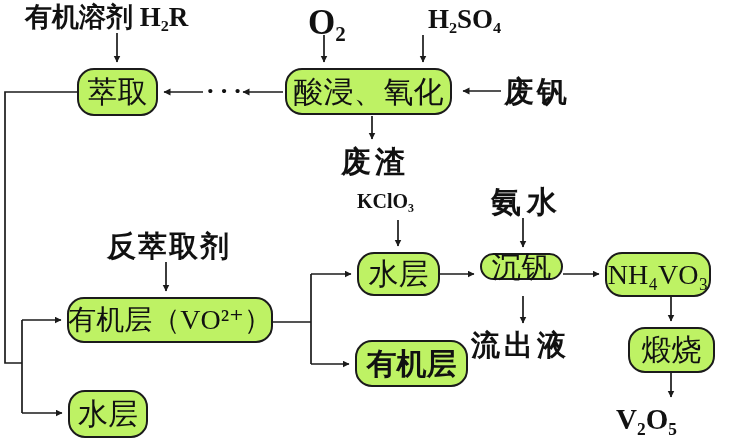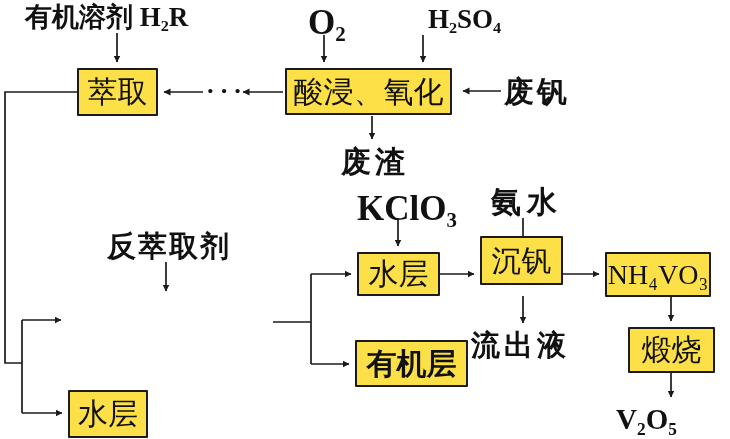--- a/index.html
+++ b/index.html
@@ -1,22 +1,22 @@
 <!DOCTYPE html>
 <html><head>
 <meta charset="utf-8">
 <style>
   html,body{margin:0;padding:0;background:#fff;}
   #stage{
     position:relative;width:730px;height:439px;background:#ffffff;
     font-family:"Liberation Serif","DejaVu Serif",serif;color:#111;overflow:hidden;
   }
   .box{
-    position:absolute;box-sizing:border-box;border:2.5px solid #1b1b1b;border-radius:1px;
-    background:#fde047;display:flex;align-items:center;justify-content:center;
+    position:absolute;box-sizing:border-box;border:2.5px solid #1b1b1b;border-radius:17px;
+    background:#bef264;display:flex;align-items:center;justify-content:center;
     font-size:30px;line-height:1;white-space:nowrap;
   }
   .lbl{
     position:absolute;white-space:nowrap;line-height:1.05;font-size:29px;font-weight:bold;
   }
   .dots{font-weight:bold;letter-spacing:5px;font-size:26px;}
   svg.wires{position:absolute;left:0;top:0;pointer-events:none;}
 </style>
 </head>
 <body>
@@ -51,32 +51,33 @@
       <path d="M440,274 H474" marker-end="url(#ah)"></path>
       <path d="M563,274 H599" marker-end="url(#ah)"></path>
       <path d="M523,296 V323" marker-end="url(#ah)"></path>
       <path d="M671,297 V321" marker-end="url(#ah)"></path>
       <path d="M671,373 V397" marker-end="url(#ah)"></path>
     </g>
   </svg>
 
   <div class="box" style="left:77px;top:68px;width:81px;height:48px;">萃取</div>
   <div class="box" style="left:285px;top:68px;width:167px;height:47px;">酸浸、氧化</div>
+  <div class="box" style="left:67px;top:297px;width:206px;height:46px;font-size:28px;">有机层（VO²⁺）</div>
   <div class="box" style="left:68px;top:390px;width:80px;height:48px;">水层</div>
   <div class="box" style="left:357px;top:252px;width:83px;height:44px;">水层</div>
-  <div class="box" style="left:480px;top:236px;width:83px;height:49px;">沉钒</div>
+  <div class="box" style="left:480px;top:253px;width:83px;height:27px;">沉钒</div>
   <div class="box" style="left:605px;top:252px;width:106px;height:45px;font-size:28px;">NH₄VO₃</div>
   <div class="box" style="left:355px;top:340px;width:113px;height:47px;font-weight:bold;">有机层</div>
   <div class="box" style="left:628px;top:327px;width:87px;height:46px;">煅烧</div>
 
   <div class="lbl" style="left:25px;top:3px;font-size:27px;">有机溶剂 H₂R</div>
   <div class="lbl" style="left:308px;top:5px;font-size:35px;">O₂</div>
   <div class="lbl" style="left:384px;top:5px;font-size:27px;margin-left:44px;">H₂SO₄</div>
   <div class="lbl" style="left:504px;top:76px;font-size:30px;letter-spacing:3px;">废钒</div>
   <div class="lbl dots" style="left:206px;top:77px;">···</div>
   <div class="lbl" style="left:341px;top:146px;font-size:30px;letter-spacing:4px;">废渣</div>
-  <div class="lbl" style="left:357px;top:191px;font-size:35px;">KClO₃</div>
+  <div class="lbl" style="left:357px;top:191px;font-size:20px;">KClO₃</div>
   <div class="lbl" style="left:491px;top:186px;font-size:30px;letter-spacing:6px;">氨水</div>
   <div class="lbl" style="left:107px;top:231px;font-size:29px;letter-spacing:2px;text-align:right;">反萃取剂</div>
   <div class="lbl" style="left:471px;top:330px;font-size:29px;letter-spacing:4px;">流出液</div>
   <div class="lbl" style="left:616px;top:404px;font-size:29px;">V₂O₅</div>
 
 </div>
 
 </body></html>

